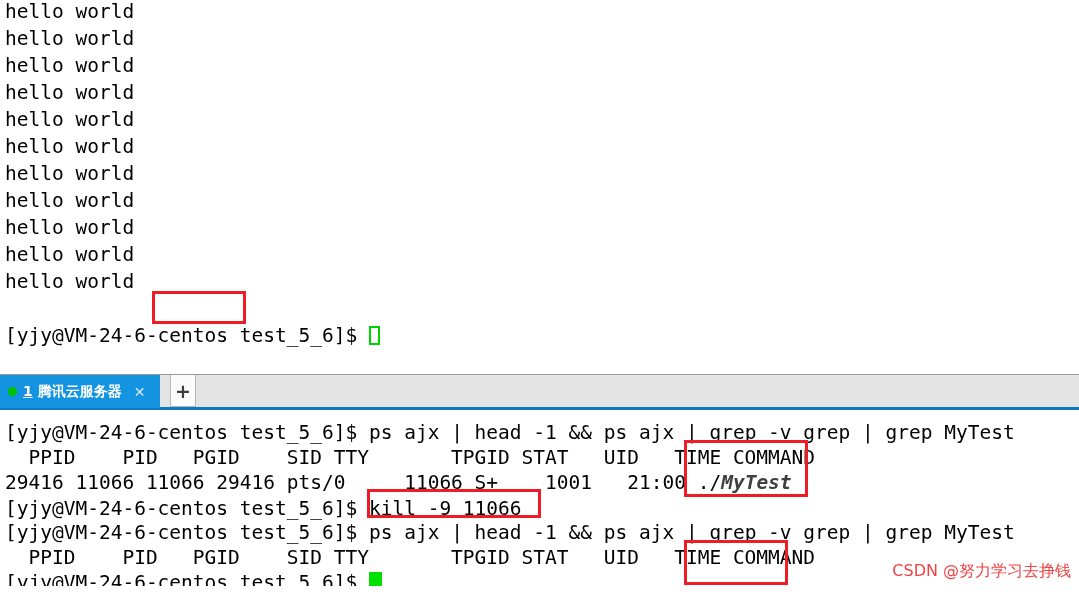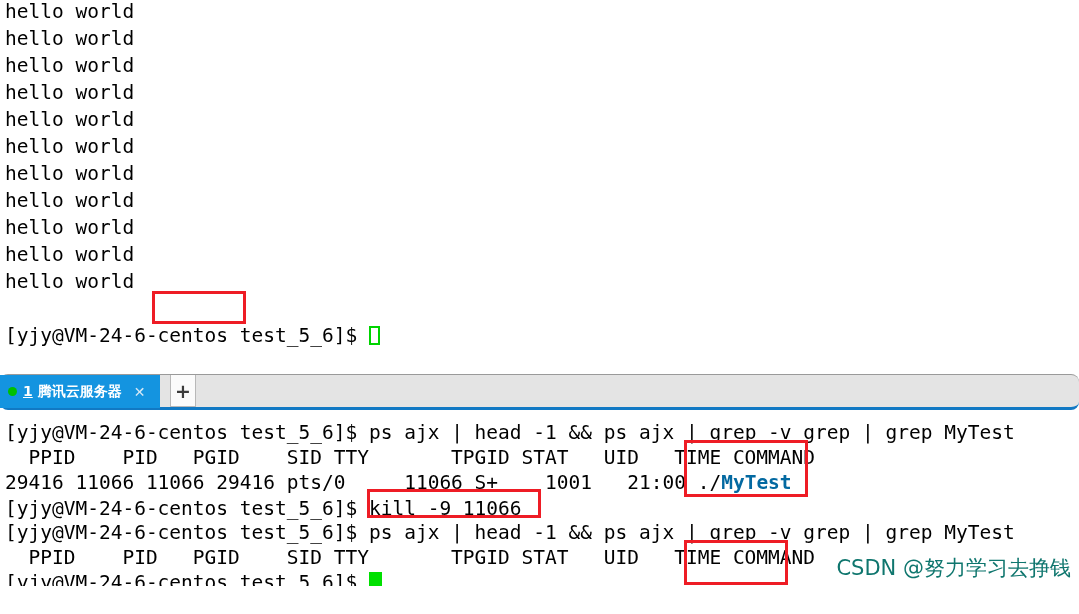--- a/index.html
+++ b/index.html
@@ -68,21 +68,20 @@
   #tabbar {
     position: absolute;
     left: 0;
     top: 374px;
     width: 1079px;
     height: 36px;
     background: #e4e4e4;
     border-top: 1px solid #9a9a9a;
     border-bottom: 3px solid #1179c4;
     box-sizing: border-box;
-    border-radius: 8px;
   }
   #tab-active {
     position: absolute;
     left: 0;
     top: 0;
     height: 33px;
     min-width: 160px;
     background: #1494e0;
     display: flex;
     align-items: center;
@@ -144,32 +143,33 @@
     height: 176px;
     background: #ffffff;
     overflow: hidden;
   }
   #bottom-pane .term-line {
     font-size: 19.5px;
     line-height: 25px;
     height: 25px;
   }
   .grep-hit {
-    color: #0369a1;
+    color: #404040;
     font-weight: bold;
+    font-style: italic;
   }
 
   
   #watermark {
     position: absolute;
     right: 8px;
     bottom: 4px;
-    color: #0f766e;
-    font-family: "DejaVu Sans", "Liberation Sans", sans-serif;
-    font-size: 21px;
+    color: #ef4444;
+    font-family: "DejaVu Sans", "Liberation Sans", sans-serif;
+    font-size: 16px;
     white-space: nowrap;
     user-select: none;
   }
 </style>
 </head>
 <body>
 
 <div id="top-pane">
 
   <div class="term-line" style="top:-2px;">hello world</div>

